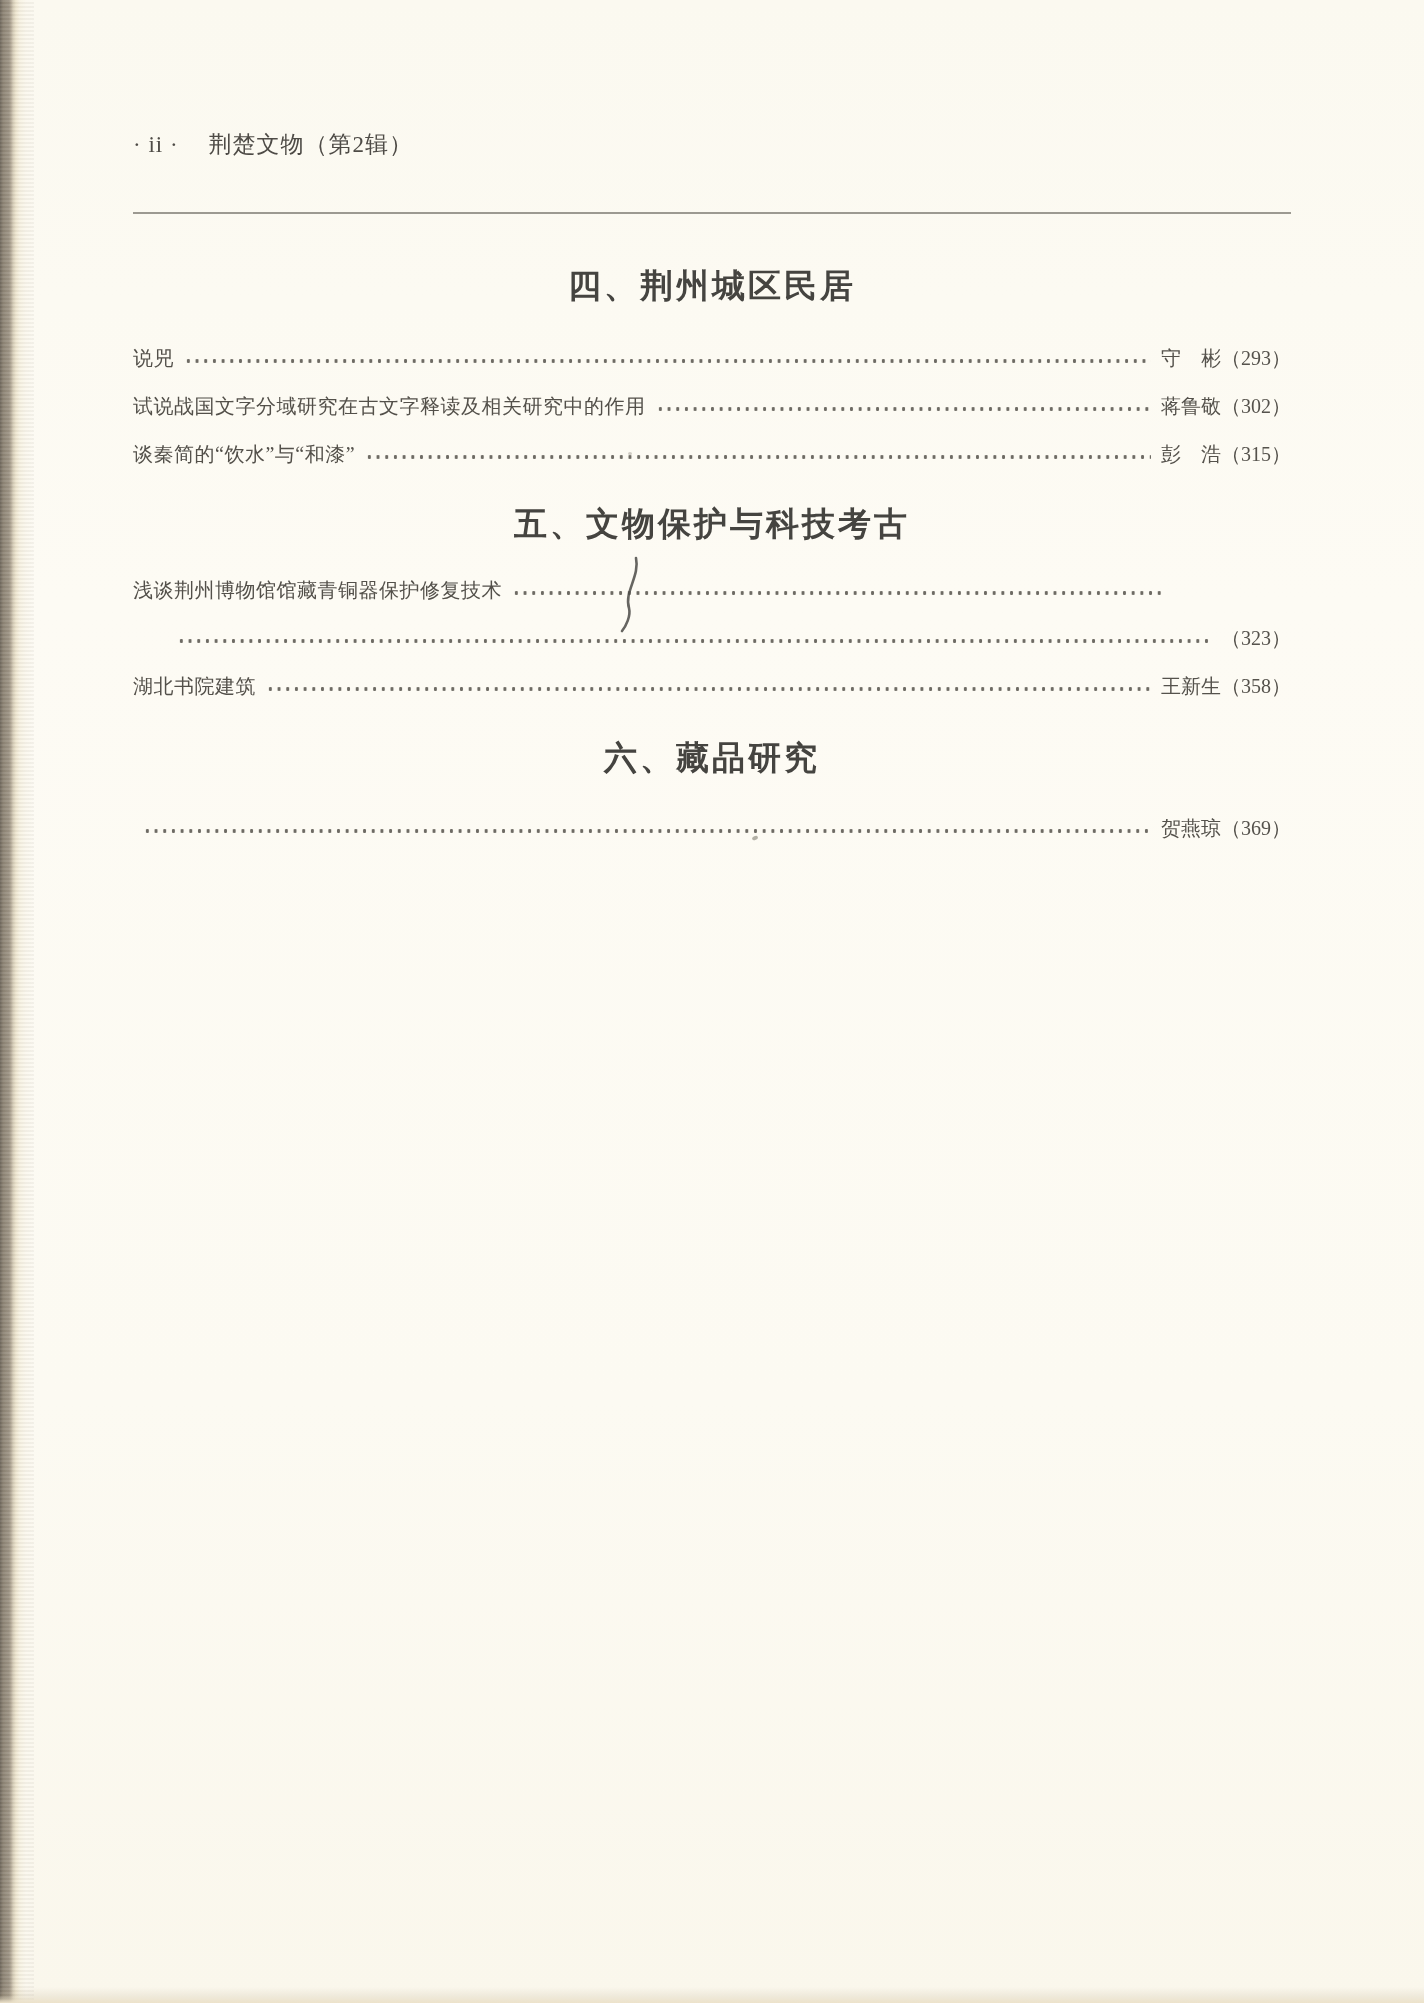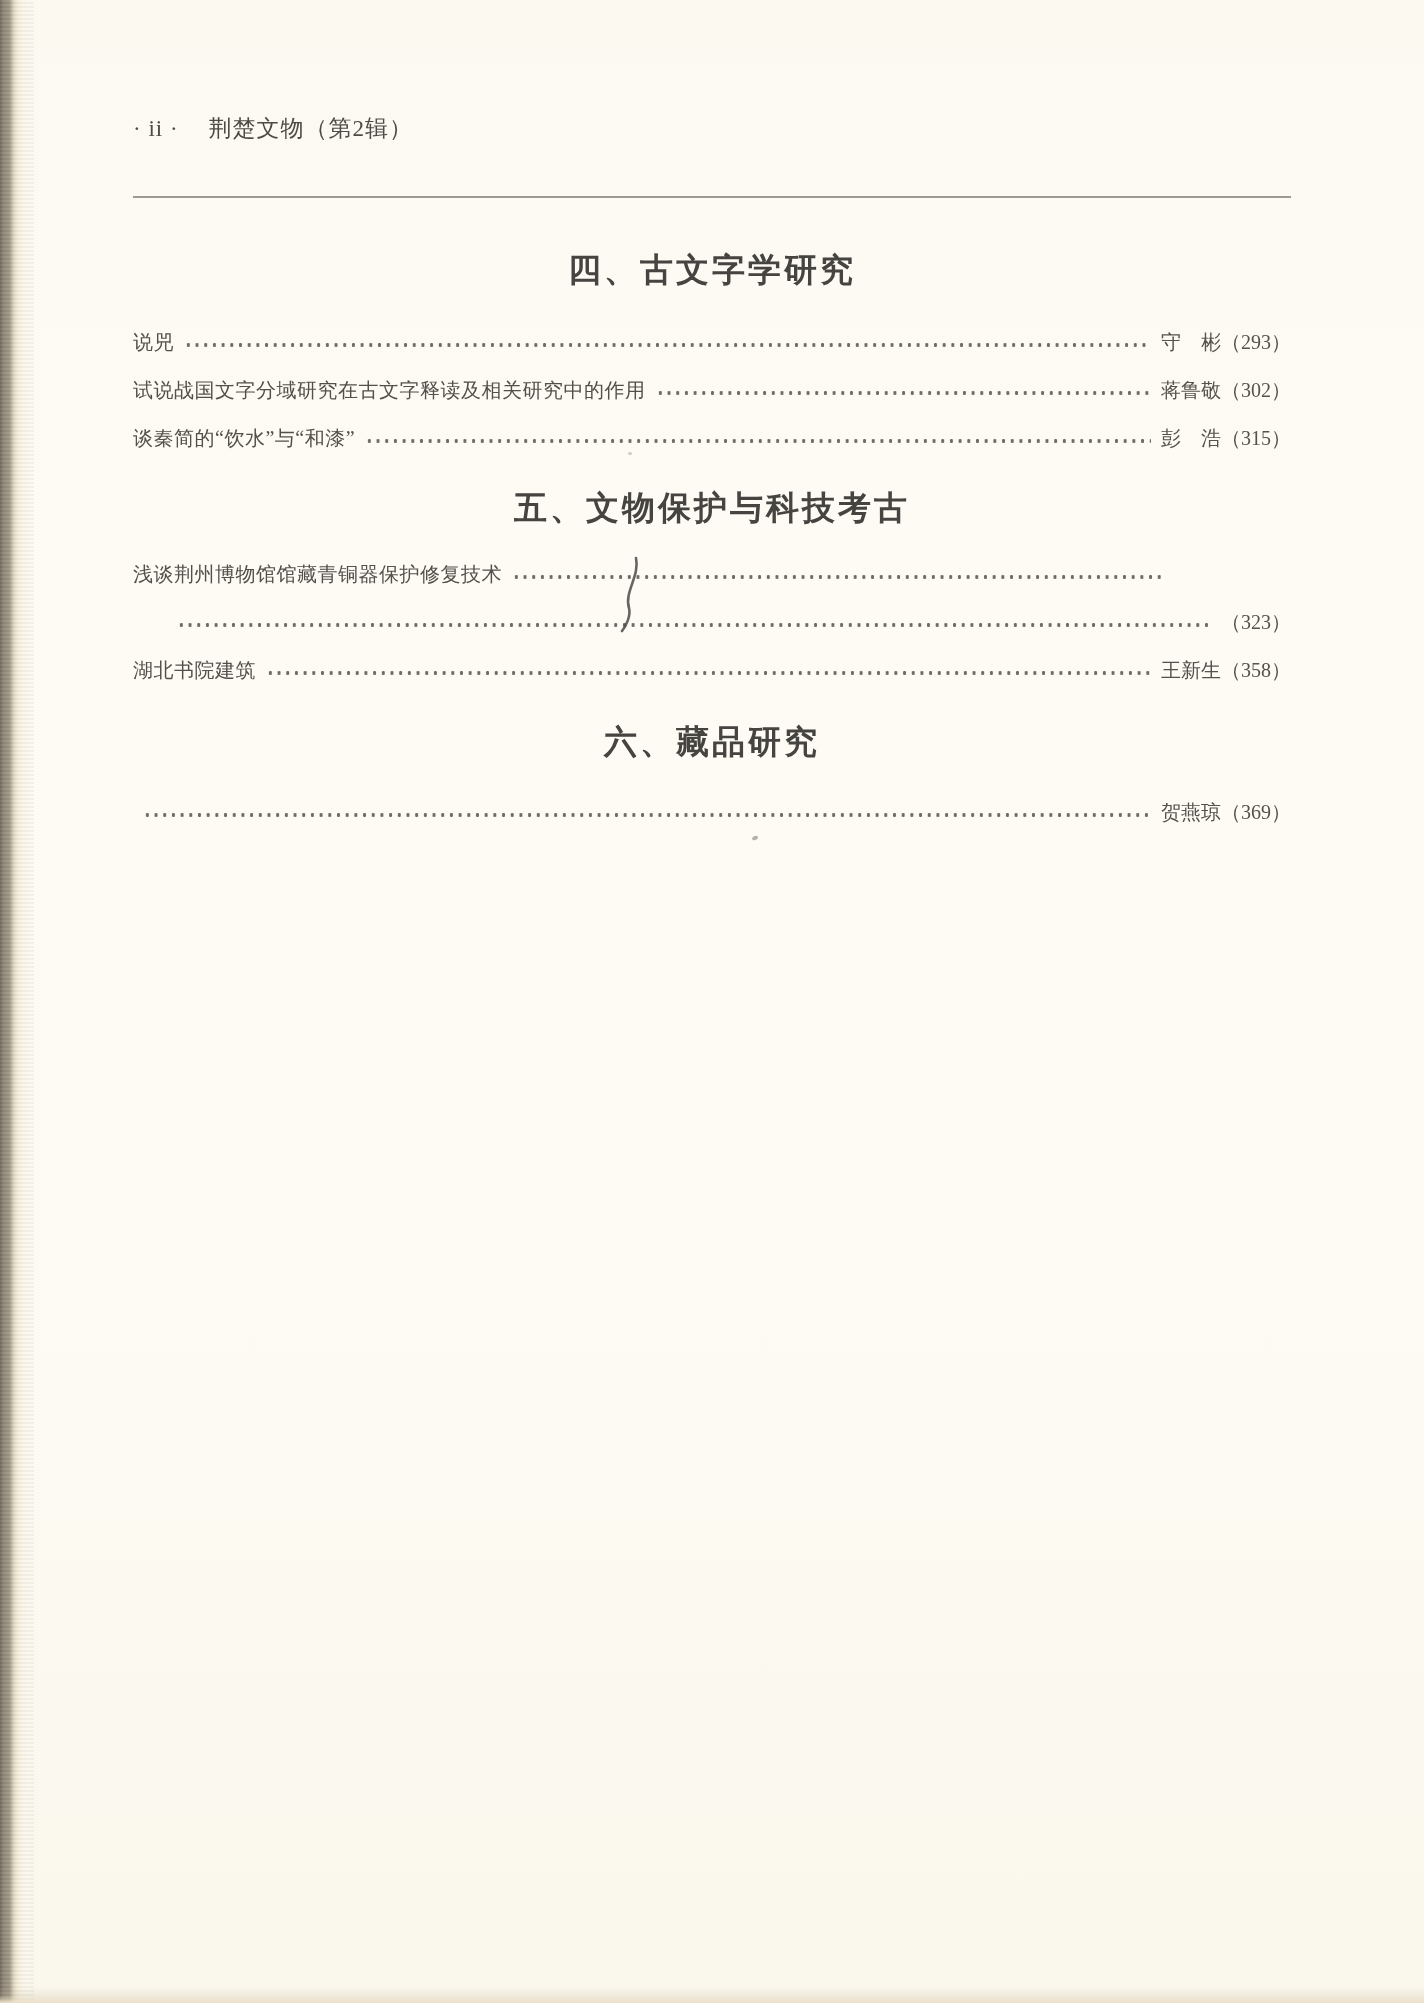--- a/index.html
+++ b/index.html
@@ -30,21 +30,21 @@
   }
   
   .bottom-edge {
     position: absolute; left: 0; right: 0; bottom: 0; height: 16px;
     background: linear-gradient(180deg, rgba(200,185,150,0) 0%,
       rgba(190,175,145,.18) 55%, #ece2ca 100%);
   }
 
   .content {
     position: relative;
-    padding: 0 133px;
+    padding: 16px 133px;
     color: #54514b;
   }
   .running-header {
     margin: 0; padding-top: 112px;
     display: flex; align-items: baseline; gap: 30px;
     font-size: 23px; line-height: 33px; color: #4e4b46;
     letter-spacing: 1px;
   }
   .rule {
     margin-top: 51px; height: 2px;
@@ -106,21 +106,21 @@
   <div class="binding"></div>
 
   <div class="content">
 
     <div class="running-header">
       <span class="pg">· ii ·</span>
       <span class="bk">荆楚文物（第2辑）</span>
     </div>
     <div class="rule"></div>
 
-    <h2 class="section-heading">四、古文字学研究</h2>
+    <h2 class="section-heading">四、荆州城区民居</h2>
     <div class="toc-group">
       <div class="toc-row">
         <span class="t">说兕</span>
         <span class="leader"></span>
         <span class="a">守　彬</span>
         <span class="p">（293）</span>
       </div>
       <div class="toc-row">
         <span class="t">试说战国文字分域研究在古文字释读及相关研究中的作用</span>
         <span class="leader"></span>

